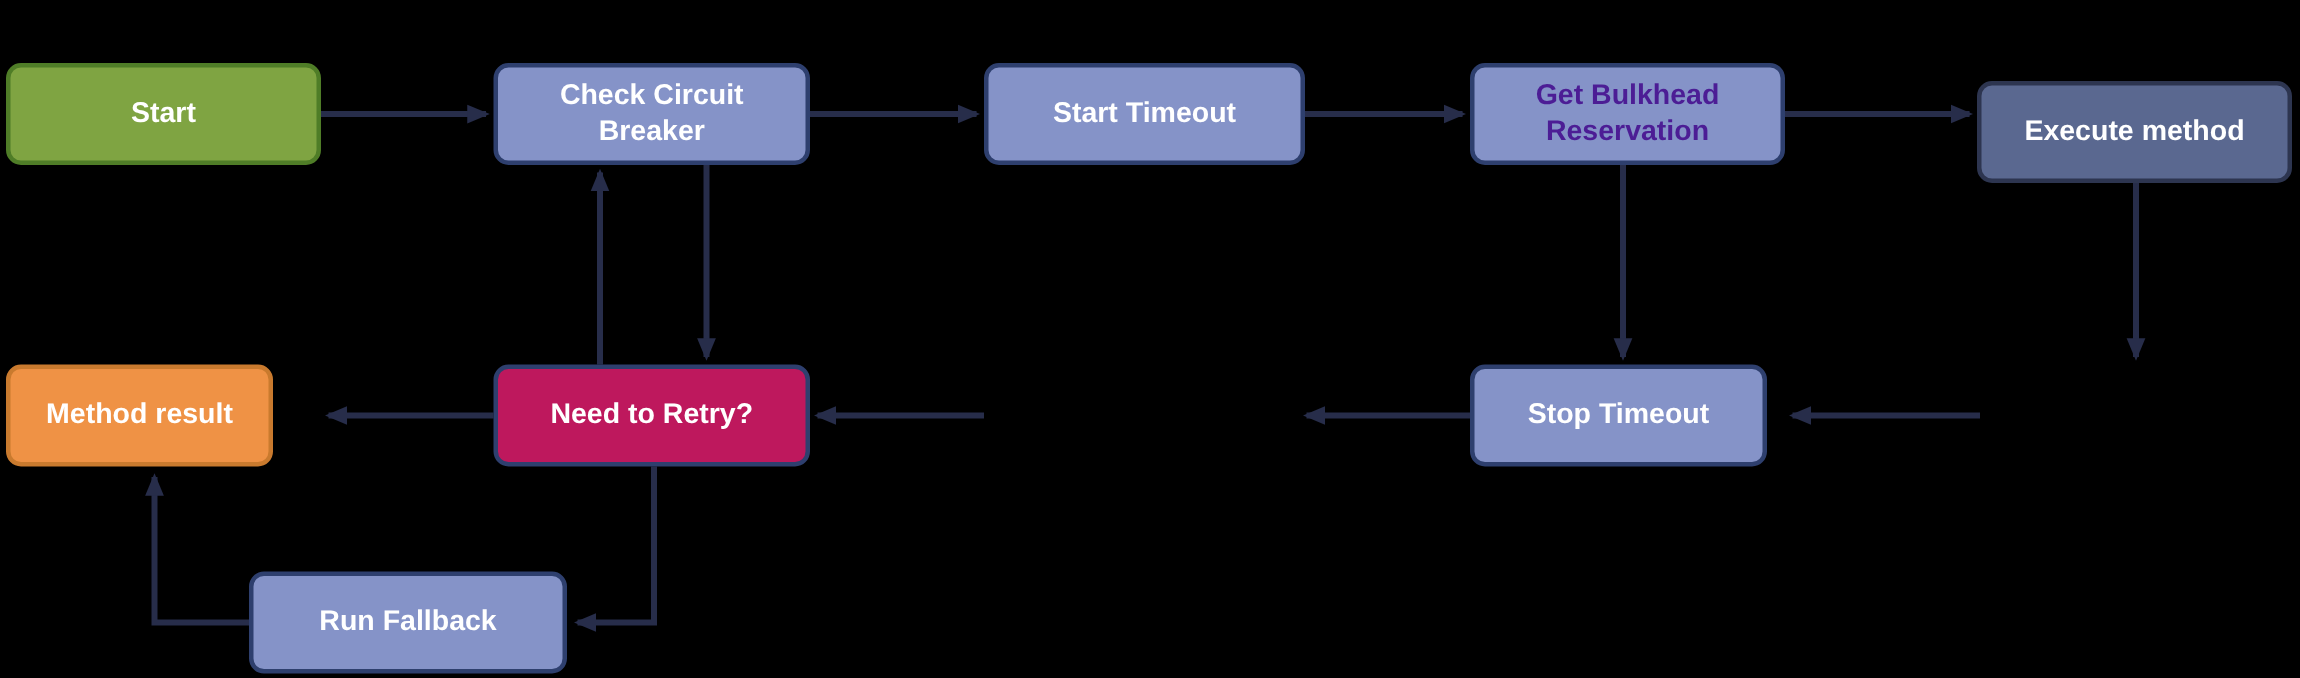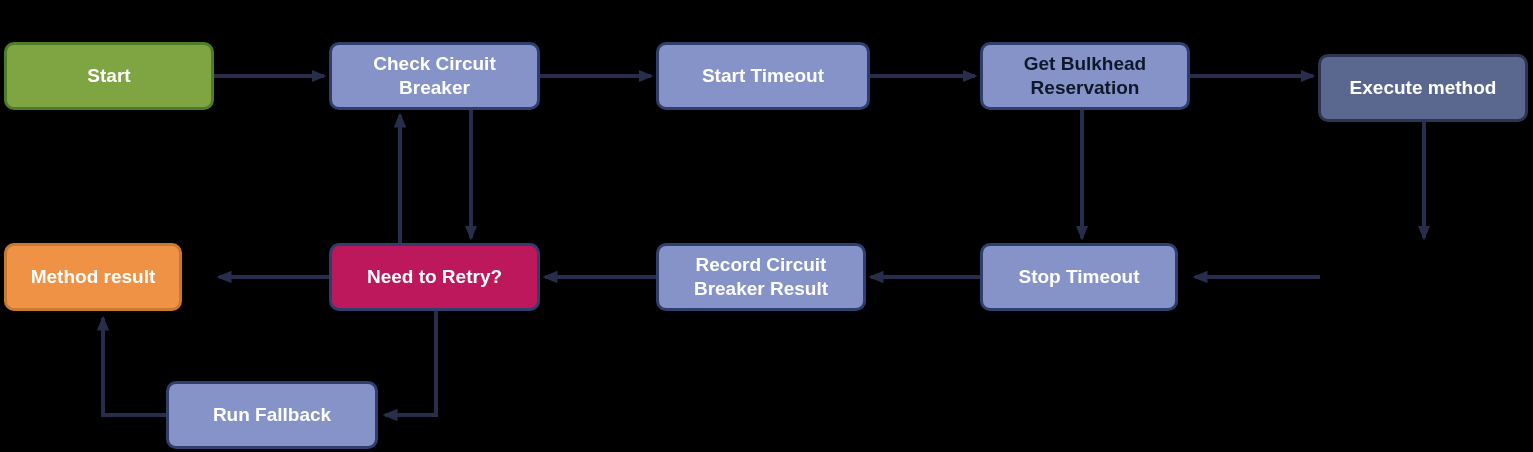--- a/index.html
+++ b/index.html
@@ -73,36 +73,33 @@
 
   <div class="node" style="left: 4px; top: 42px; width: 210px; background: rgb(127, 164, 66); border-color: rgb(79, 125, 39); color: rgb(255, 255, 255);">
       <span>Start</span>
     </div>
   <div class="node" style="left: 329px; top: 42px; width: 211px; background: rgb(133, 147, 200); border-color: rgb(46, 63, 110); color: rgb(255, 255, 255);">
       <span>Check Circuit Breaker</span>
     </div>
   <div class="node" style="left: 656px; top: 42px; width: 214px; background: rgb(133, 147, 200); border-color: rgb(46, 63, 110); color: rgb(255, 255, 255);">
       <span>Start Timeout</span>
     </div>
-  <div class="node" style="left: 980px; top: 42px; width: 210px; background: rgb(133, 147, 200); border-color: rgb(46, 63, 110); color: #0f172a;">
+  <div class="node" style="left: 980px; top: 42px; width: 210px; background: rgb(133, 147, 200); border-color: rgb(46, 63, 110); color: #4c1d95;">
       <span>Get Bulkhead Reservation</span>
     </div>
   <div class="node" style="left: 1318px; top: 42px; width: 210px; background: rgb(90, 104, 144); border-color: rgb(45, 53, 80); color: rgb(255, 255, 255); margin-top: 12px;">
       <span>Execute method</span>
     </div>
 
   <div class="node" style="left: 4px; top: 243px; width: 178px; background: rgb(239, 146, 69); border-color: rgb(201, 122, 46); color: rgb(255, 255, 255);">
       <span>Method result</span>
     </div>
   <div class="node" style="left: 329px; top: 243px; width: 211px; background: #be185d; border-color: rgb(46, 63, 110); color: rgb(255, 255, 255);">
       <span>Need to Retry?</span>
     </div>
-  <div class="node" style="left: 656px; top: 243px; width: 210px; background: rgb(133, 147, 200); border-color: rgb(46, 63, 110); color: rgb(255, 255, 255);">
-      <span>Record Circuit Breaker Result</span>
-    </div>
   <div class="node" style="left: 980px; top: 243px; width: 198px; background: rgb(133, 147, 200); border-color: rgb(46, 63, 110); color: rgb(255, 255, 255);">
       <span>Stop Timeout</span>
     </div>
 
   <div class="node" style="left: 166px; top: 381px; width: 212px; background: rgb(133, 147, 200); border-color: rgb(46, 63, 110); color: rgb(255, 255, 255); text-align: center;">
       <span>Run Fallback</span>
     </div>
 
 </div>
 

